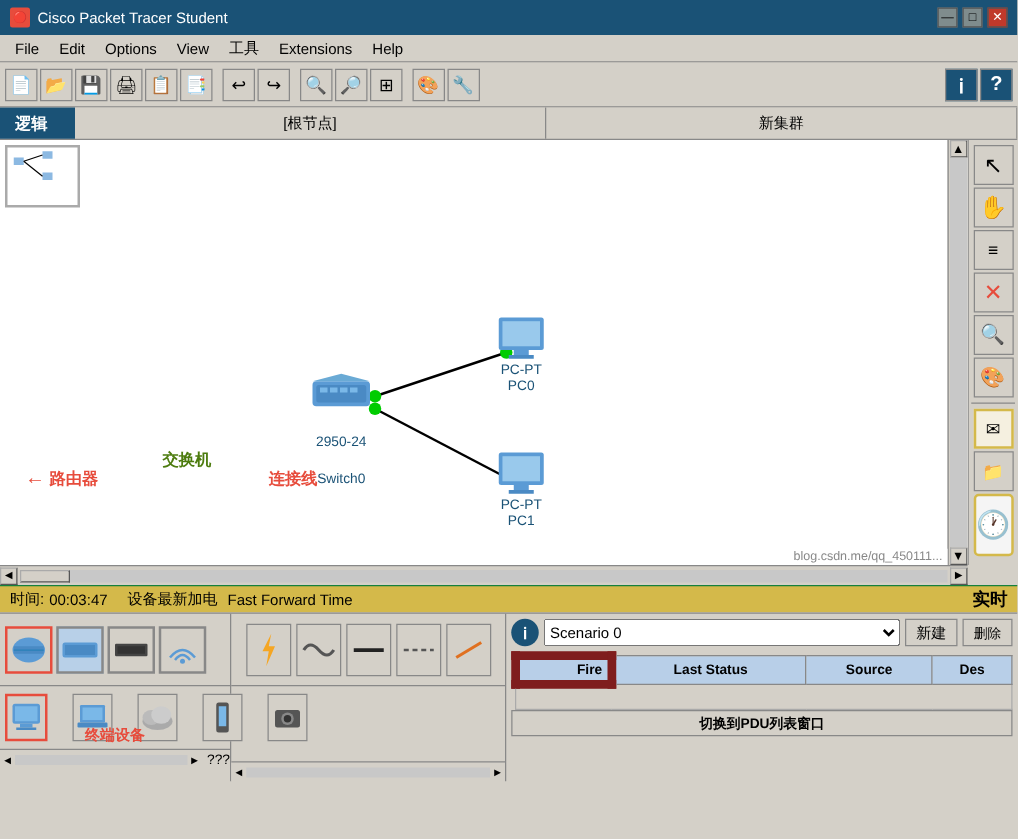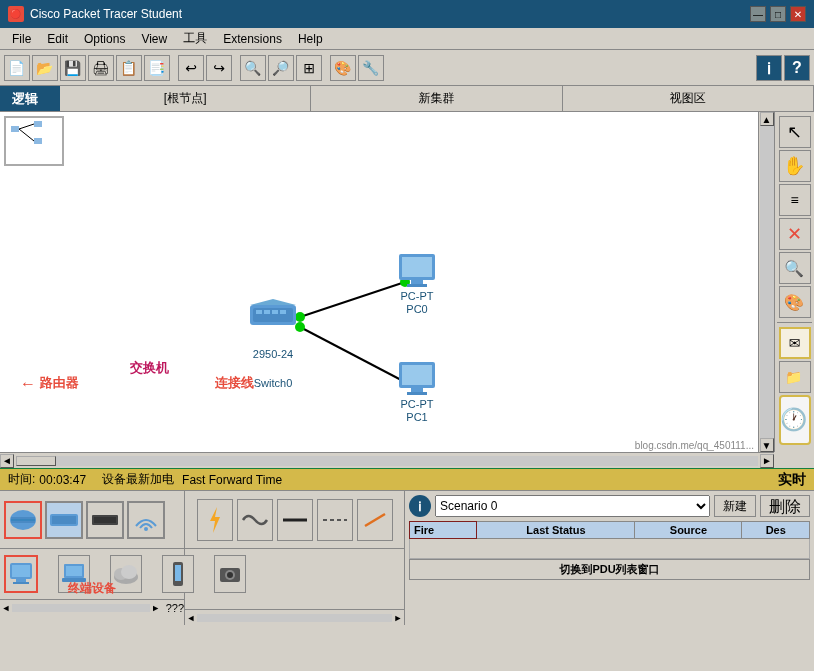--- a/index.html
+++ b/index.html
@@ -288,21 +288,20 @@
   <div style="margin-left: auto; display: flex; gap: 2px;">
     <div class="tb-btn" style="background:#1a5276; color:white; font-weight:bold; font-size:16px;">ℹ</div>
     <div class="tb-btn" style="background:#1a5276; color:white; font-weight:bold; font-size:16px;">?</div>
   </div>
 </div>
 
 <div id="mode-bar">
   <div class="mode-label">逻辑</div>
   <div class="mode-tab">[根节点]</div>
   <div class="mode-tab">新集群</div>
-  <div class="mode-tab">视图区</div>
 </div>
 
 <div id="main-canvas-area" style="display:flex; height:340px; position:relative;">
 
   <div id="canvas" style="flex:1; background:white; position:relative; overflow:hidden;">
 
     <div id="thumbnail" style="position:absolute; top:4px; left:4px; width:60px; height:50px; background:white; border:2px solid #aaa; z-index:10;">
       <svg width="56" height="46" viewBox="0 0 56 46">
         <rect x="5" y="8" width="8" height="6" fill="#5b9bd5" opacity="0.7"></rect>
         <rect x="28" y="3" width="8" height="6" fill="#5b9bd5" opacity="0.7"></rect>
@@ -359,21 +358,21 @@
         <rect x="12" y="32" width="20" height="3" fill="#4a8ac4"></rect>
         <rect x="7" y="5" width="30" height="20" fill="#b8d9f0" opacity="0.5"></rect>
       </svg>
       <span class="node-label">PC-PT</span>
       <span class="node-label">PC1</span>
     </div>
 
     <div class="canvas-label" style="left:20px; bottom:60px; font-size:13px; color:#e74c3c;">
       <span style="font-size:16px; color:#e74c3c;">←</span> <span>路由器</span>
     </div>
-    <div class="canvas-label" style="left:130px; bottom:75px; font-size:13px; color:#be185d;">
+    <div class="canvas-label" style="left:130px; bottom:75px; font-size:13px; color:#4d7c0f;">
       <span>交换机</span>
     </div>
     <div class="canvas-label" style="left:215px; bottom:60px; font-size:13px; color:#e74c3c;">
       <span>连接线</span>
     </div>
 
     <div style="position:absolute; right:0; top:0; width:16px; height:100%; background:#d4d0c8; border-left:1px solid #888; display:flex; flex-direction:column; align-items:center;">
       <div style="width:14px; height:14px; background:#d4d0c8; border:1px outset #aaa; cursor:pointer; display:flex; align-items:center; justify-content:center; font-size:10px;">▲</div>
       <div style="flex:1; width:14px; background:#c8c8c8;"></div>
       <div style="width:14px; height:14px; background:#d4d0c8; border:1px outset #aaa; cursor:pointer; display:flex; align-items:center; justify-content:center; font-size:10px;">▼</div>
@@ -544,27 +543,27 @@
 
   <div id="scenario-panel" style="flex:1; display:flex; flex-direction:column; padding:4px;">
 
     <div style="display:flex; align-items:center; gap:4px; margin-bottom:4px;">
 
       <div style="width:22px; height:22px; background:#1a5276; color:white; border-radius:11px; display:flex; align-items:center; justify-content:center; font-size:13px; font-weight:bold;">ℹ</div>
       <select style="flex:1; height:22px; font-size:12px;">
         <option>Scenario 0</option>
       </select>
       <button style="padding:1px 8px; background:#d4d0c8; border:1px solid #888; cursor:pointer; font-size:12px; height:22px;">新建</button>
-      <button style="padding:1px 8px; background:#d4d0c8; border:1px solid #888; cursor:pointer; font-size:16px; height:22px;">删除</button>
+      <button style="padding:1px 8px; background:#d4d0c8; border:1px solid #888; cursor:pointer; font-size:11px; height:22px;">删除</button>
     </div>
 
     <table style="width:100%; font-size:11px; border-collapse:collapse;">
       <thead>
         <tr>
-          <th style="background:#b8cfe8; border:1px solid #7f1d1d; padding:2px 4px; text-align:left;">Fire</th>
+          <th style="background:#b8cfe8; border:7px solid #7f1d1d; padding:2px 4px; text-align:right;">Fire</th>
           <th style="background:#b8cfe8; border:1px solid #888; padding:2px 4px; text-align:center;">Last Status</th>
           <th style="background:#b8cfe8; border:1px solid #888; padding:2px 4px; text-align:center;">Source</th>
           <th style="background:#b8cfe8; border:1px solid #888; padding:2px 4px; text-align:center;">Des</th>
         </tr>
       </thead>
       <tbody>
         <tr>
           <td colspan="4" style="height:20px; border:1px solid #aaa;"></td>
         </tr>
       </tbody>

